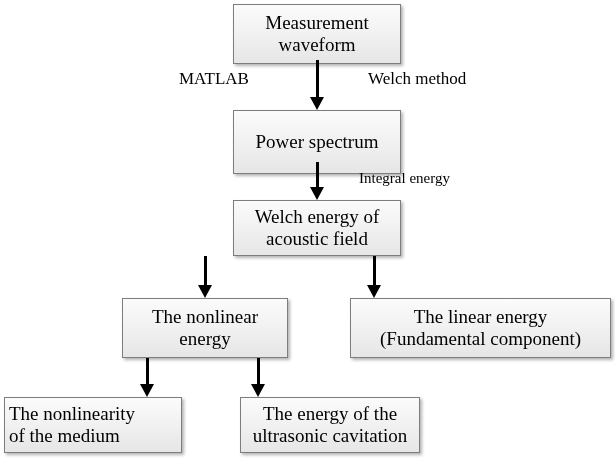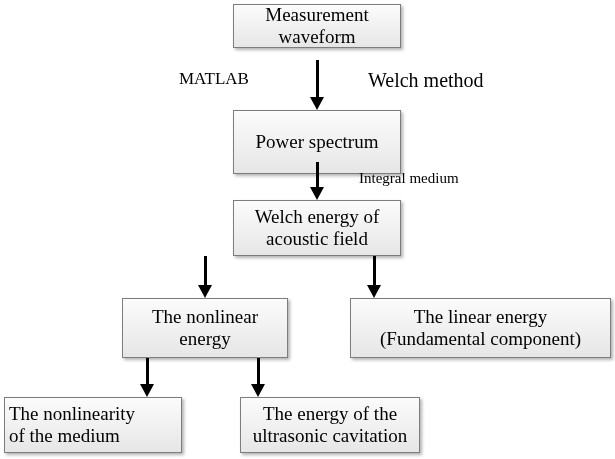--- a/index.html
+++ b/index.html
@@ -36,21 +36,21 @@
     justify-content: flex-start;
     text-align: left;
     padding-left: 4px;
   }
   .node .txt {
     display: block;
     white-space: pre-line;
   }
 
   
-  #node-measurement      { left: 233px; top: 4px;   width: 168px; height: 44px; }
+  #node-measurement      { left: 233px; top: 4px;   width: 168px; height: 60px; }
   #node-power-spectrum   { left: 233px; top: 110px; width: 168px; height: 64px; }
   #node-total-energy     { left: 233px; top: 200px; width: 168px; height: 56px; }
   #node-nonlinear-energy { left: 122px; top: 298px; width: 166px; height: 60px; }
   #node-linear-energy    { left: 350px; top: 298px; width: 261px; height: 60px; }
   #node-nonlinearity     { left: 4px;   top: 397px; width: 178px; height: 56px; }
   #node-cavitation       { left: 240px; top: 397px; width: 180px; height: 56px; }
 
   
   .arrow {
     position: absolute;
@@ -95,21 +95,21 @@
   #arrow-nonlinear-to-cavitation .stem { height: 27px; }
 
   
   .edge-label {
     position: absolute;
     white-space: nowrap;
     font-size: 16px;
     line-height: 1;
   }
   #label-matlab       { left: 179px; top: 70px;  font-size: 17px; }
-  #label-welch        { left: 368px; top: 70px;  font-size: 20px; }
+  #label-welch        { left: 368px; top: 70px;  font-size: 17px; }
   #label-integral     { left: 359px; top: 171px; font-size: 15px; }
 </style>
 </head>
 <body>
 
 <div id="canvas">
 
   <div class="node" id="node-measurement">
     <span class="txt">Measurement
 waveform</span>
@@ -171,15 +171,15 @@
 
   <div class="arrow" id="arrow-nonlinear-to-cavitation">
     <span class="stem"></span>
     <span class="head"></span>
   </div>
 
   <div class="edge-label" id="label-matlab">MATLAB</div>
 
   <div class="edge-label" id="label-welch">Welch method</div>
 
-  <div class="edge-label" id="label-integral">Integral medium</div>
+  <div class="edge-label" id="label-integral">Integral energy</div>
 
 </div>
 
 </body></html>

